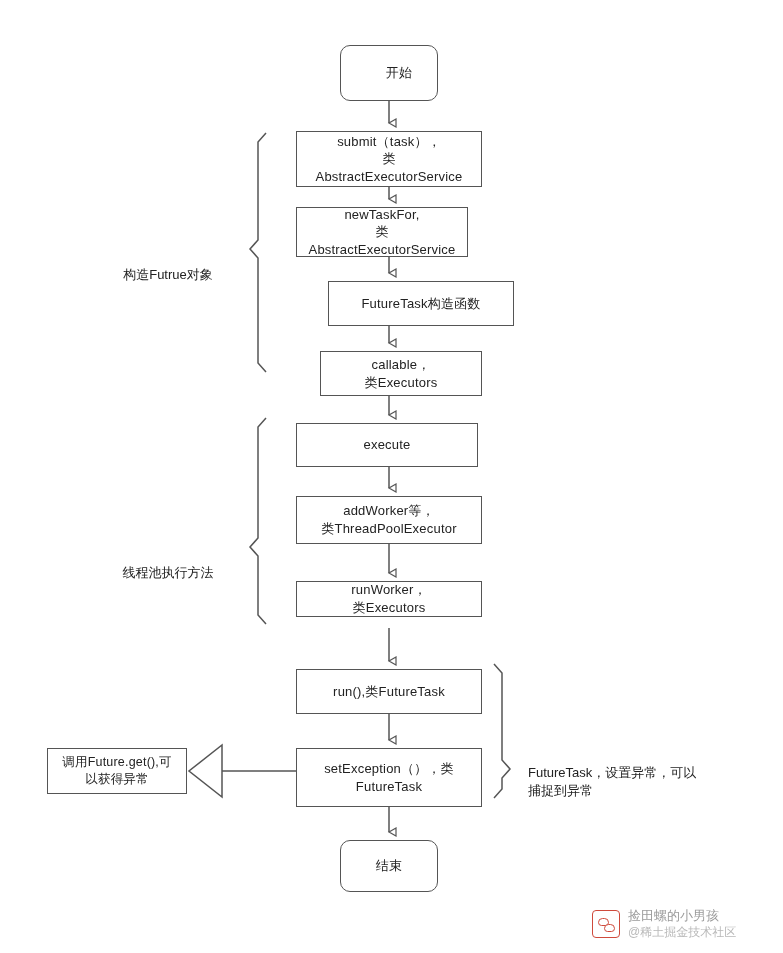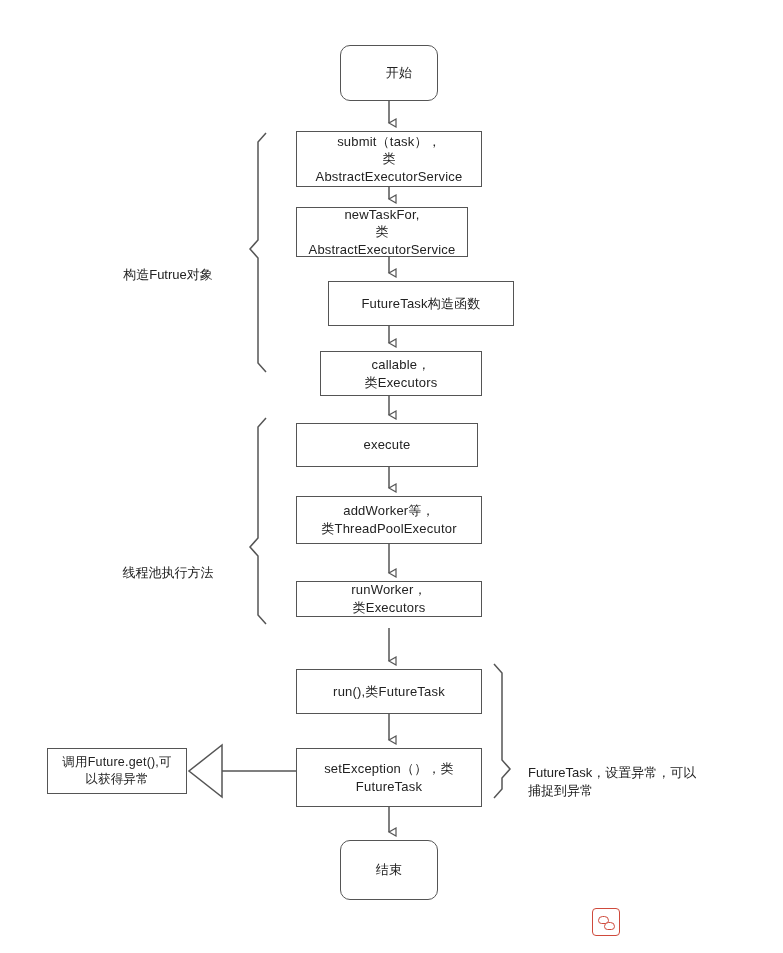--- a/index.html
+++ b/index.html
@@ -180,32 +180,36 @@
 <div class="node" style="left:296px; top:748px; width:186px; height:59px;">
   <span>setException（），类
 FutureTask</span>
 </div>
 
 <div class="node" style="left:47px; top:748px; width:140px; height:46px; font-size:12.5px;">
   <span>调用Future.get(),可
 以获得异常</span>
 </div>
 
-<div class="node terminator" style="left:340px; top:840px; width:98px; height:60px;">
+<div class="node terminator" style="left:340px; top:840px; width:98px; height:52px;">
   <span>结束</span>
 </div>
 
 <div class="grp-label" style="left:108px; top:248px; width:120px;">
   <span>构造Futrue对象</span>
 </div>
 
 <div class="grp-label" style="left:108px; top:546px; width:120px;">
   <span>线程池执行方法</span>
 </div>
 
 <div class="grp-label" style="left:528px; top:746px; width:190px; text-align:left;">
   <span>FutureTask，设置异常，可以
 捕捉到异常</span>
 </div>
 
 <div class="wm" style="left:592px; top:908px;">
   <div class="wm-logo"></div>
+  <div class="wm-text">
+    <span class="wm-title">捡田螺的小男孩</span>
+    <span class="wm-sub">@稀土掘金技术社区</span>
+  </div>
 </div>
 
 </body></html>

